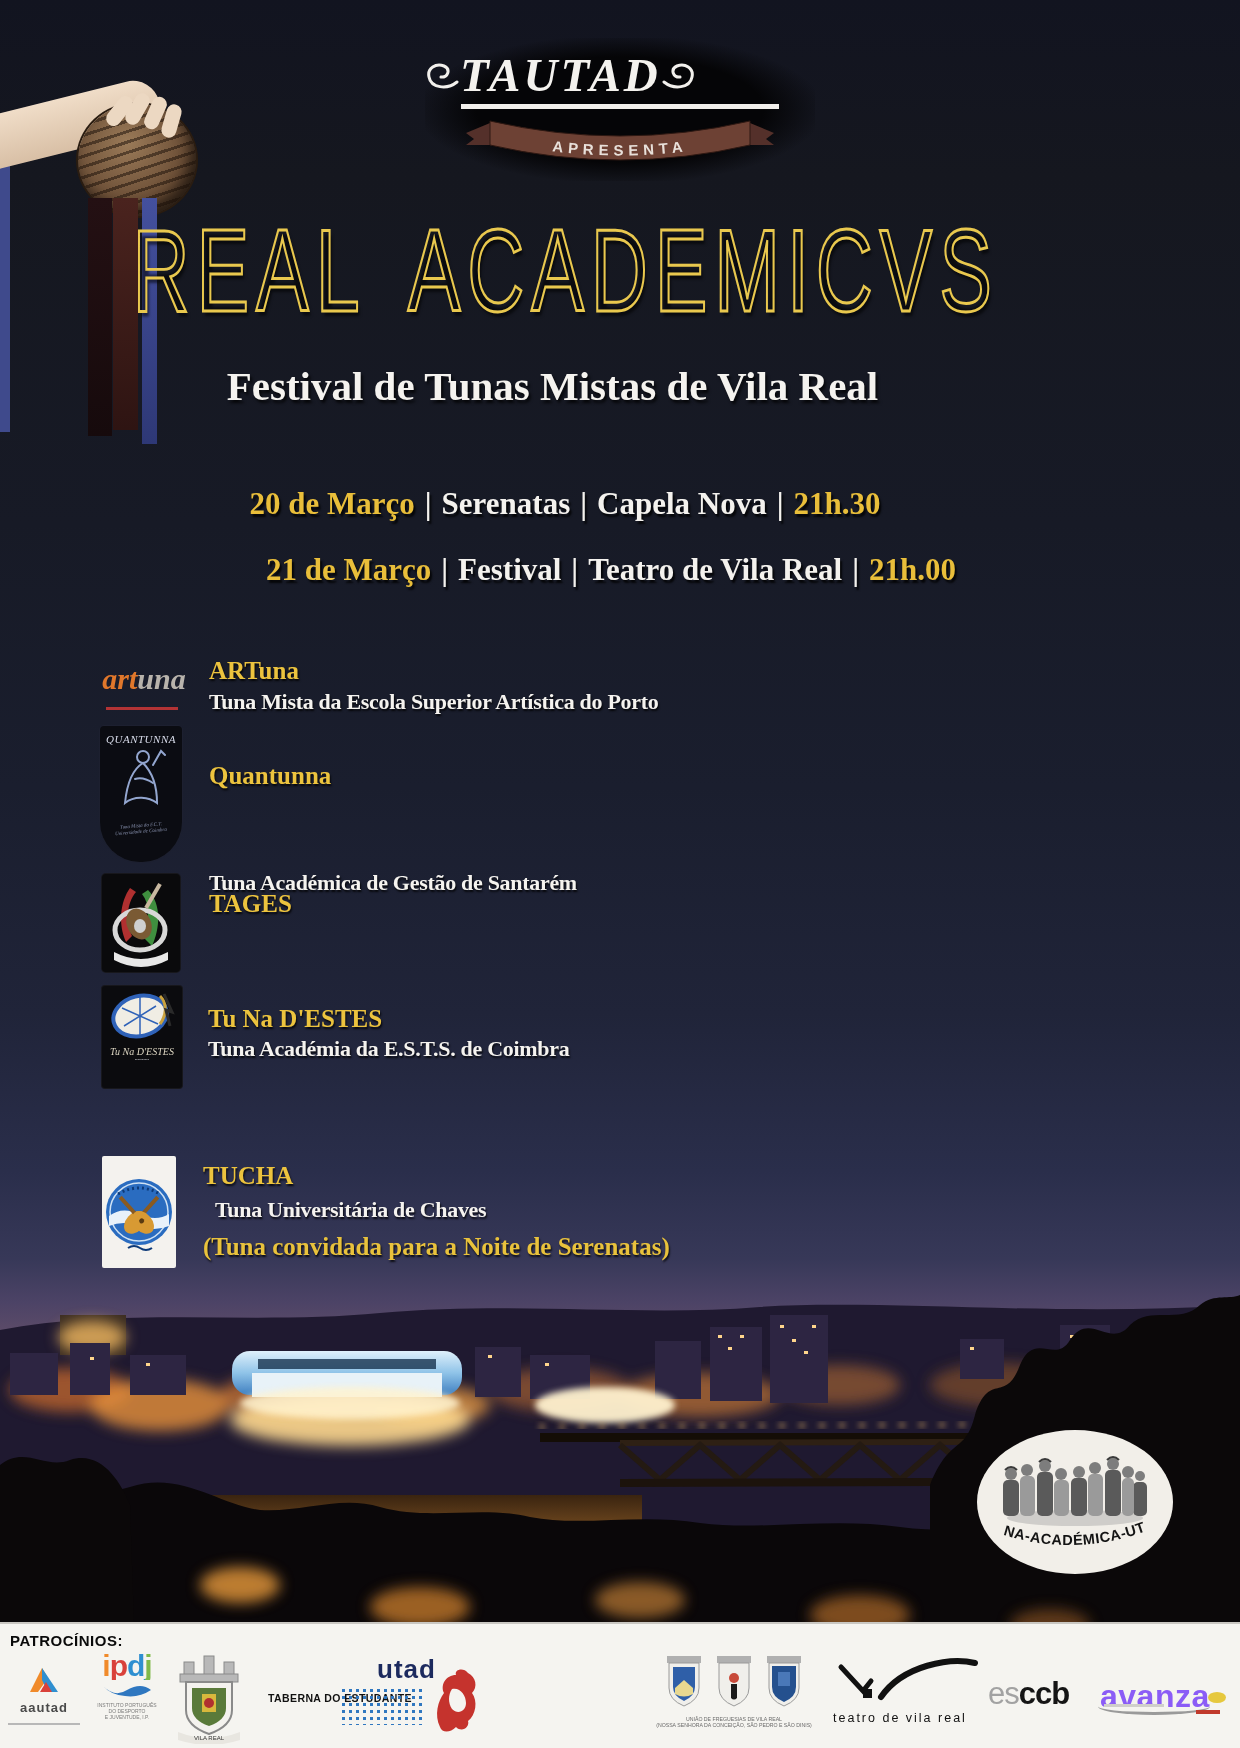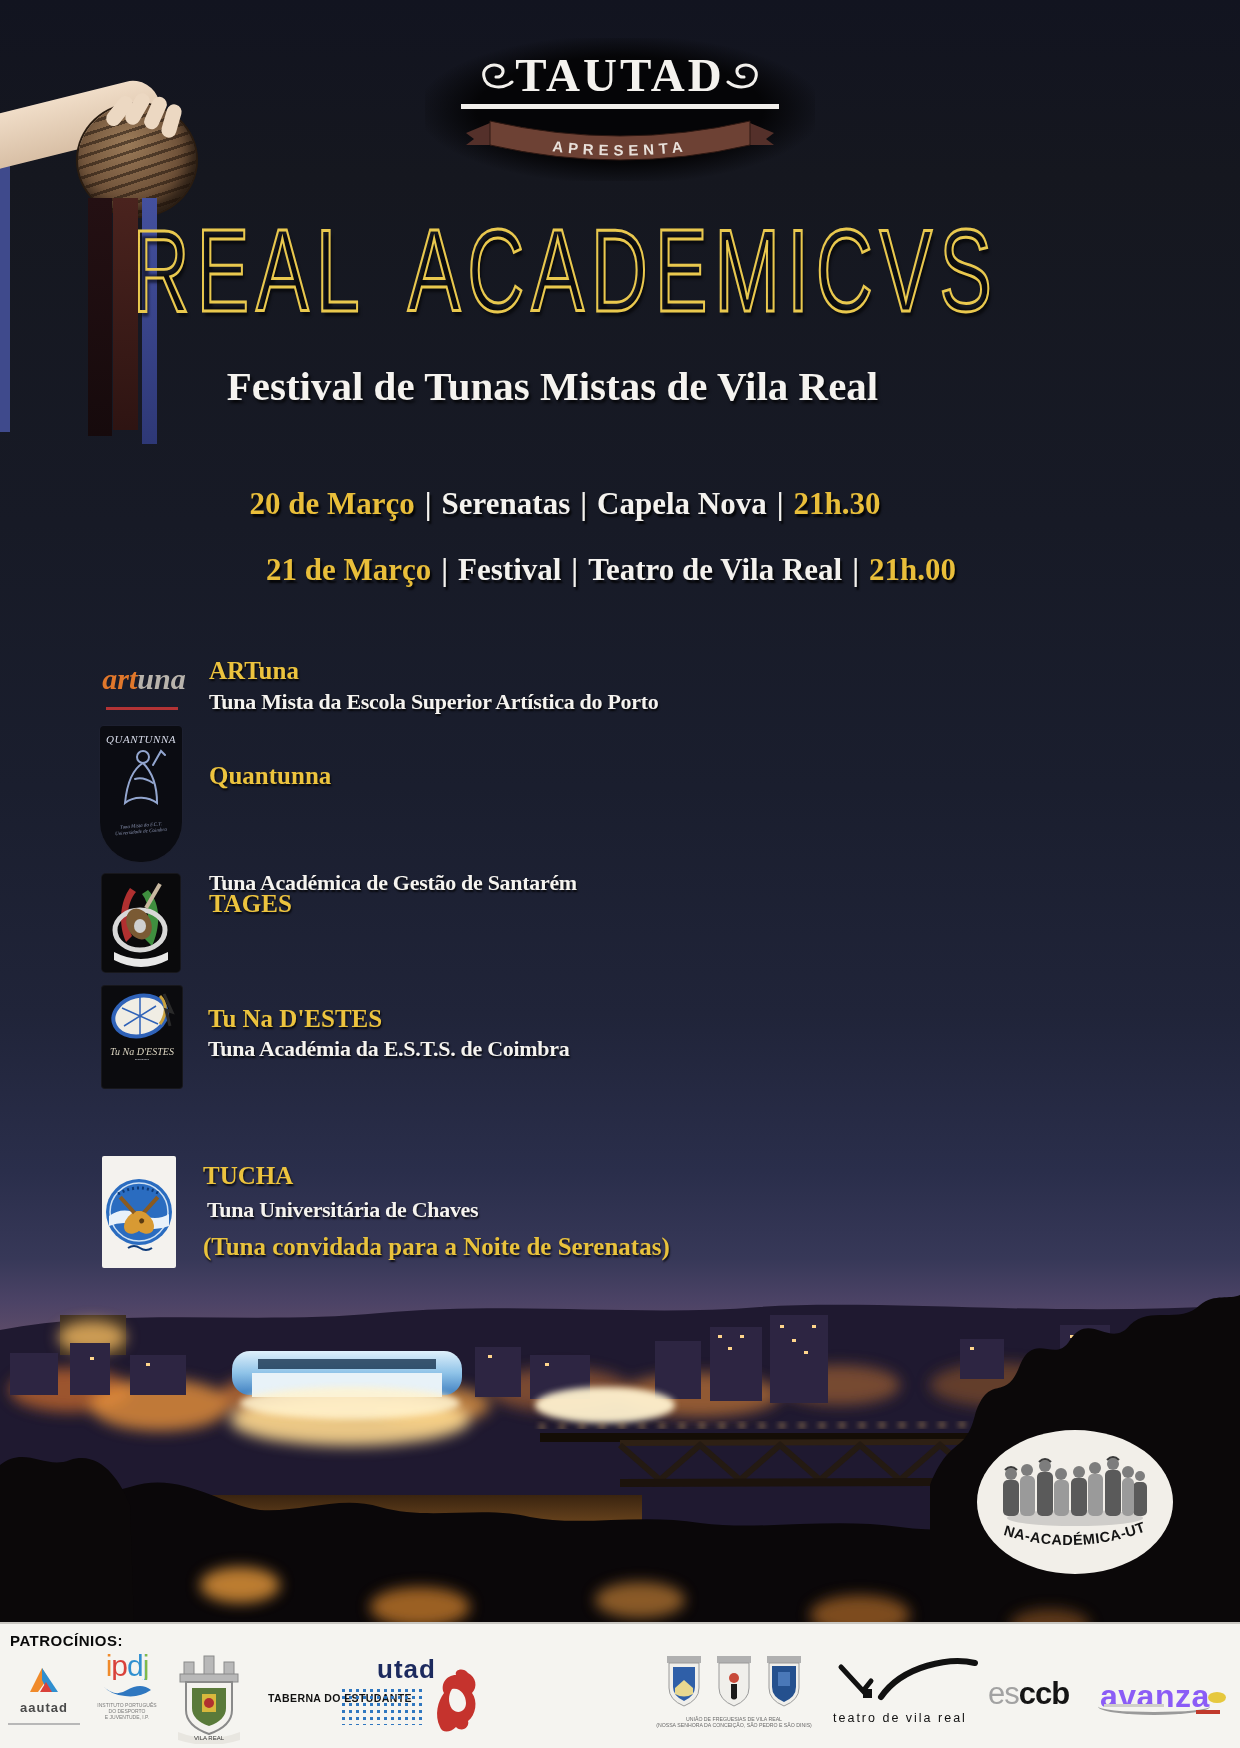--- a/index.html
+++ b/index.html
@@ -20,21 +20,21 @@
   .tambourine::after{content:"";position:absolute;inset:0;border-radius:50%;
     background:repeating-linear-gradient(-18deg,rgba(25,14,7,.5) 0 3px,transparent 3px 10px);}
   .ribbon{top:198px;}
   .rb-black{left:88px;width:24px;height:238px;background:linear-gradient(180deg,#241013,#160a0c);}
   .rb-maroon{left:113px;width:25px;height:232px;background:linear-gradient(180deg,#4a231e,#2e1412);}
   .rb-blue{left:142px;width:15px;height:246px;background:linear-gradient(180deg,#44509e,#2e3876);}
   .edge-blue{left:0;top:150px;width:10px;height:282px;background:#3f4a8c;}
   
   .tautad{left:425px;top:38px;width:390px;text-align:center;
     background:radial-gradient(ellipse at center,#050507 52%,rgba(5,5,8,0) 74%);padding:10px 0 4px;}
-  .tautad-row{display:flex;align-items:center;justify-content:center;gap:1px;}
+  .tautad-row{display:flex;align-items:center;justify-content:flex-start;gap:1px;font-style:italic;}
   .tautad-name{color:#f4f2ee;font-weight:700;font-size:47px;letter-spacing:3px;
     font-family:"Liberation Serif",serif;}
   .tautad-rule{width:318px;height:5px;background:#f2f0ec;margin:2px auto 4px;}
   
   .main-title{left:0;top:205px;width:1105px;text-align:center;
     font-family:"Liberation Sans",sans-serif;font-size:104px;font-weight:400;
     letter-spacing:9px;word-spacing:26px;color:transparent;
     -webkit-text-stroke:2.6px #e9c84e;
     transform:scale(.76,1.12);transform-origin:50% 0;
     text-shadow:3px 4px 3px rgba(0,0,0,.55);white-space:nowrap;}
@@ -69,21 +69,21 @@
   .tucha-logo{left:102px;top:1156px;width:74px;height:112px;background:#f4f2ee;border-radius:2px;
     display:flex;align-items:center;justify-content:center;}
   
   .sponsors{left:0;top:1622px;width:1240px;height:126px;background:#f5f4f0;
     border-top:2px solid #c9c7c2;font-family:"Liberation Sans",sans-serif;}
   .sp-label{left:10px;top:8px;font-size:15px;font-weight:800;color:#0a0a0a;letter-spacing:.5px;
     font-family:"Liberation Sans",sans-serif;position:absolute;}
   .sp{position:absolute;}
   .aautad-txt{font-size:13px;font-weight:700;color:#4a4a4a;letter-spacing:1px;text-align:center;
     border-bottom:2px solid #b8b8b8;padding-bottom:8px;}
-  .ipdj-word{font-size:30px;font-weight:400;letter-spacing:-1px;
+  .ipdj-word{font-size:30px;font-weight:700;letter-spacing:-1px;
     background:linear-gradient(90deg,#f08a2a 0 26%,#d9413a 26% 50%,#2f8fd0 50% 76%,#7fb94a 76% 100%);
     -webkit-background-clip:text;background-clip:text;color:transparent;line-height:28px;}
   .ipdj-sub{font-size:5px;color:#7a7a7a;line-height:6px;text-align:center;}
   .taberna{font-size:10.5px;font-weight:800;color:#111;letter-spacing:.4px;}
   .utad-word{font-size:26px;font-weight:800;color:#1c2a5e;letter-spacing:1px;line-height:24px;}
   .dotgrid{width:82px;height:38px;
     background-image:radial-gradient(circle,#2f77c0 1.6px,transparent 1.8px);
     background-size:7px 7px;}
   .grupo-word{font-size:21px;font-weight:700;color:#b5763a;letter-spacing:2px;}
   .freg-cap{font-size:5.2px;color:#6a6a6a;line-height:6.4px;text-align:center;}
@@ -208,21 +208,21 @@
       <g transform="rotate(-42 35 58)">
         <rect x="33" y="30" width="4" height="26" fill="#8a5a20"></rect>
         <ellipse cx="35" cy="64" rx="9" ry="13" fill="#d89a33"></ellipse>
         <circle cx="35" cy="62" r="2.5" fill="#5a3a10"></circle>
       </g>
       <path d="M14 34 Q35 22 56 34" fill="none" stroke="#0d3a78" stroke-width="3" stroke-dasharray="2 3"></path>
       <path d="M24 88 Q30 84 36 88 Q42 92 48 88" fill="none" stroke="#0d3a78" stroke-width="2"></path>
     </svg>
   </div>
   <div class="band-title" style="left:203px;top:1162px;">TUCHA</div>
-  <div class="band-desc" style="left:207px;top:1197px;">Tuna Universitária de Chaves</div>
+  <div class="band-desc" style="left:215px;top:1197px;">Tuna Universitária de Chaves</div>
   <div class="band-note" style="left:203px;top:1233px;">(Tuna convidada para a Noite de Serenatas)</div>
 
   <svg class="abs" style="left:0;top:1255px;" width="1240" height="400" viewBox="0 0 1240 400">
     <defs>
       <filter id="b6" x="-50%" y="-50%" width="200%" height="200%">
           <feGaussianBlur stdDeviation="7"></feGaussianBlur>
         </filter>
       <filter id="b3" x="-50%" y="-50%" width="200%" height="200%">
           <feGaussianBlur stdDeviation="3"></feGaussianBlur>
         </filter>

